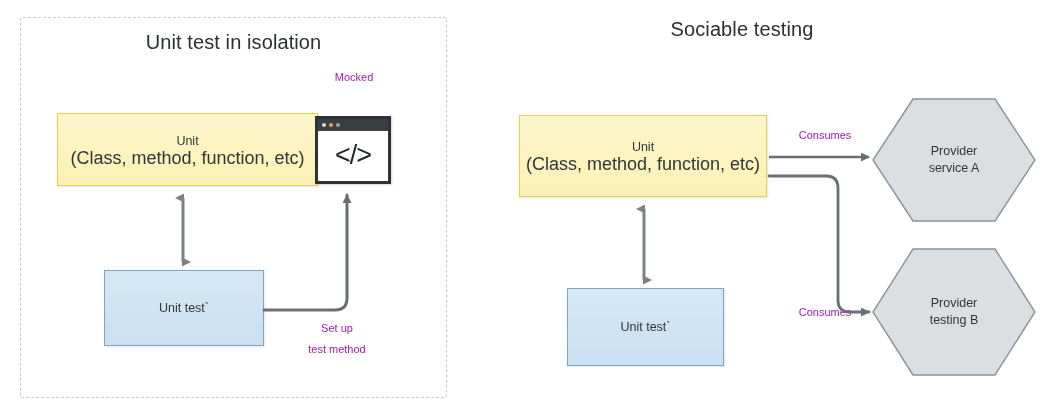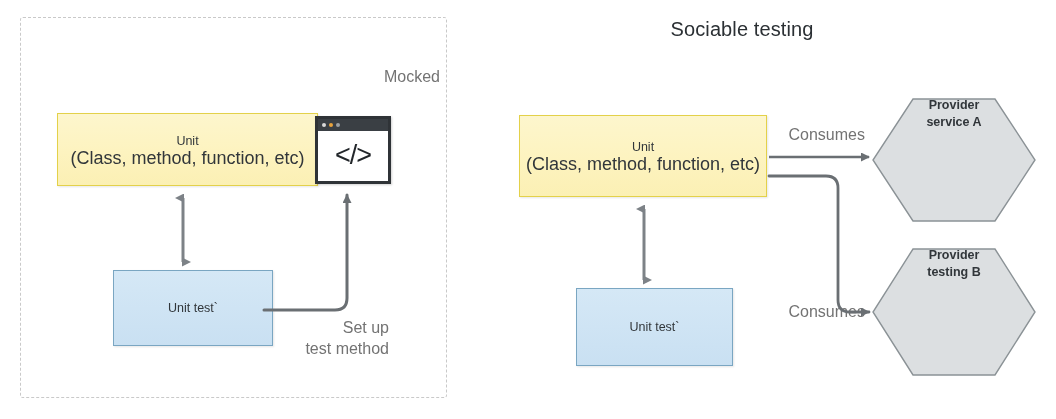--- a/index.html
+++ b/index.html
@@ -41,24 +41,24 @@
     letter-spacing: .1px;
     white-space: nowrap;
     text-align: center;
   }
   #title-left  { left: 20px;  top: 31px; width: 427px; }
   #title-right { left: 540px; top: 18px; width: 404px; }
 
   
   .caption {
     position: absolute;
-    font-size: 16px;
+    font-size: 11px;
     line-height: 16px;
-    color: #737373;
-    text-align: right;
+    color: #a21caf;
+    text-align: center;
     white-space: nowrap;
   }
 
   
   .unit-box {
     position: absolute;
     box-sizing: border-box;
     background: linear-gradient(180deg,#fdf6cd 0%, #fdf3bf 55%, #fbf0b4 100%);
     border: 1px solid #e3d14a;
     box-shadow: 1px 1px 2px rgba(0,0,0,.10);
@@ -79,21 +79,20 @@
     position: absolute;
     box-sizing: border-box;
     background: linear-gradient(180deg,#d5e8f6 0%, #cfe4f4 50%, #c9e0f2 100%);
     border: 1px solid #7aa6c2;
     box-shadow: 1px 1px 2px rgba(0,0,0,.10);
     display: flex;
     align-items: center;
     justify-content: center;
     color: #31363a;
     font-size: 12.5px;
-    margin-left: 9px;
   }
 
   
   .code-window {
     position: absolute;
     box-sizing: border-box;
     background: #ffffff;
     border: 3px solid #2f3337;
     overflow: hidden;
     box-shadow: 1px 1px 2px rgba(0,0,0,.18);
@@ -121,23 +120,22 @@
     color: #22262a;
     letter-spacing: -1px;
     line-height: 1;
     transform: translateY(-1px);
   }
 
   
   .hexagon {
     position: absolute;
     display: flex;
-    align-items: flex-start;
-    justify-content: center;
-    font-weight: bold;
+    align-items: center;
+    justify-content: center;
   }
   .hexagon .hexlabel {
     position: absolute;
     text-align: center;
     font-size: 12.5px;
     line-height: 17px;
     color: #31363a;
     white-space: nowrap;
   }
 
@@ -149,20 +147,21 @@
     pointer-events: none;
   }
 </style>
 </head>
 <body>
 
 <div id="canvas">
 
   <div class="dashed-panel"></div>
 
+  <div class="panel-title" id="title-left">Unit test in isolation</div>
   <div class="panel-title" id="title-right">Sociable testing</div>
 
   <div class="caption" style="left:268px; top:69px; width:172px;">Mocked</div>
 
   <div class="unit-box" style="left:57px; top:113px; width:261px; height:73px;">
     <span class="l1">Unit</span>
     <span class="l2">(Class, method, function, etc)</span>
   </div>
 
   <div class="code-window" style="left:315px; top:116px; width:76px; height:68px;">

